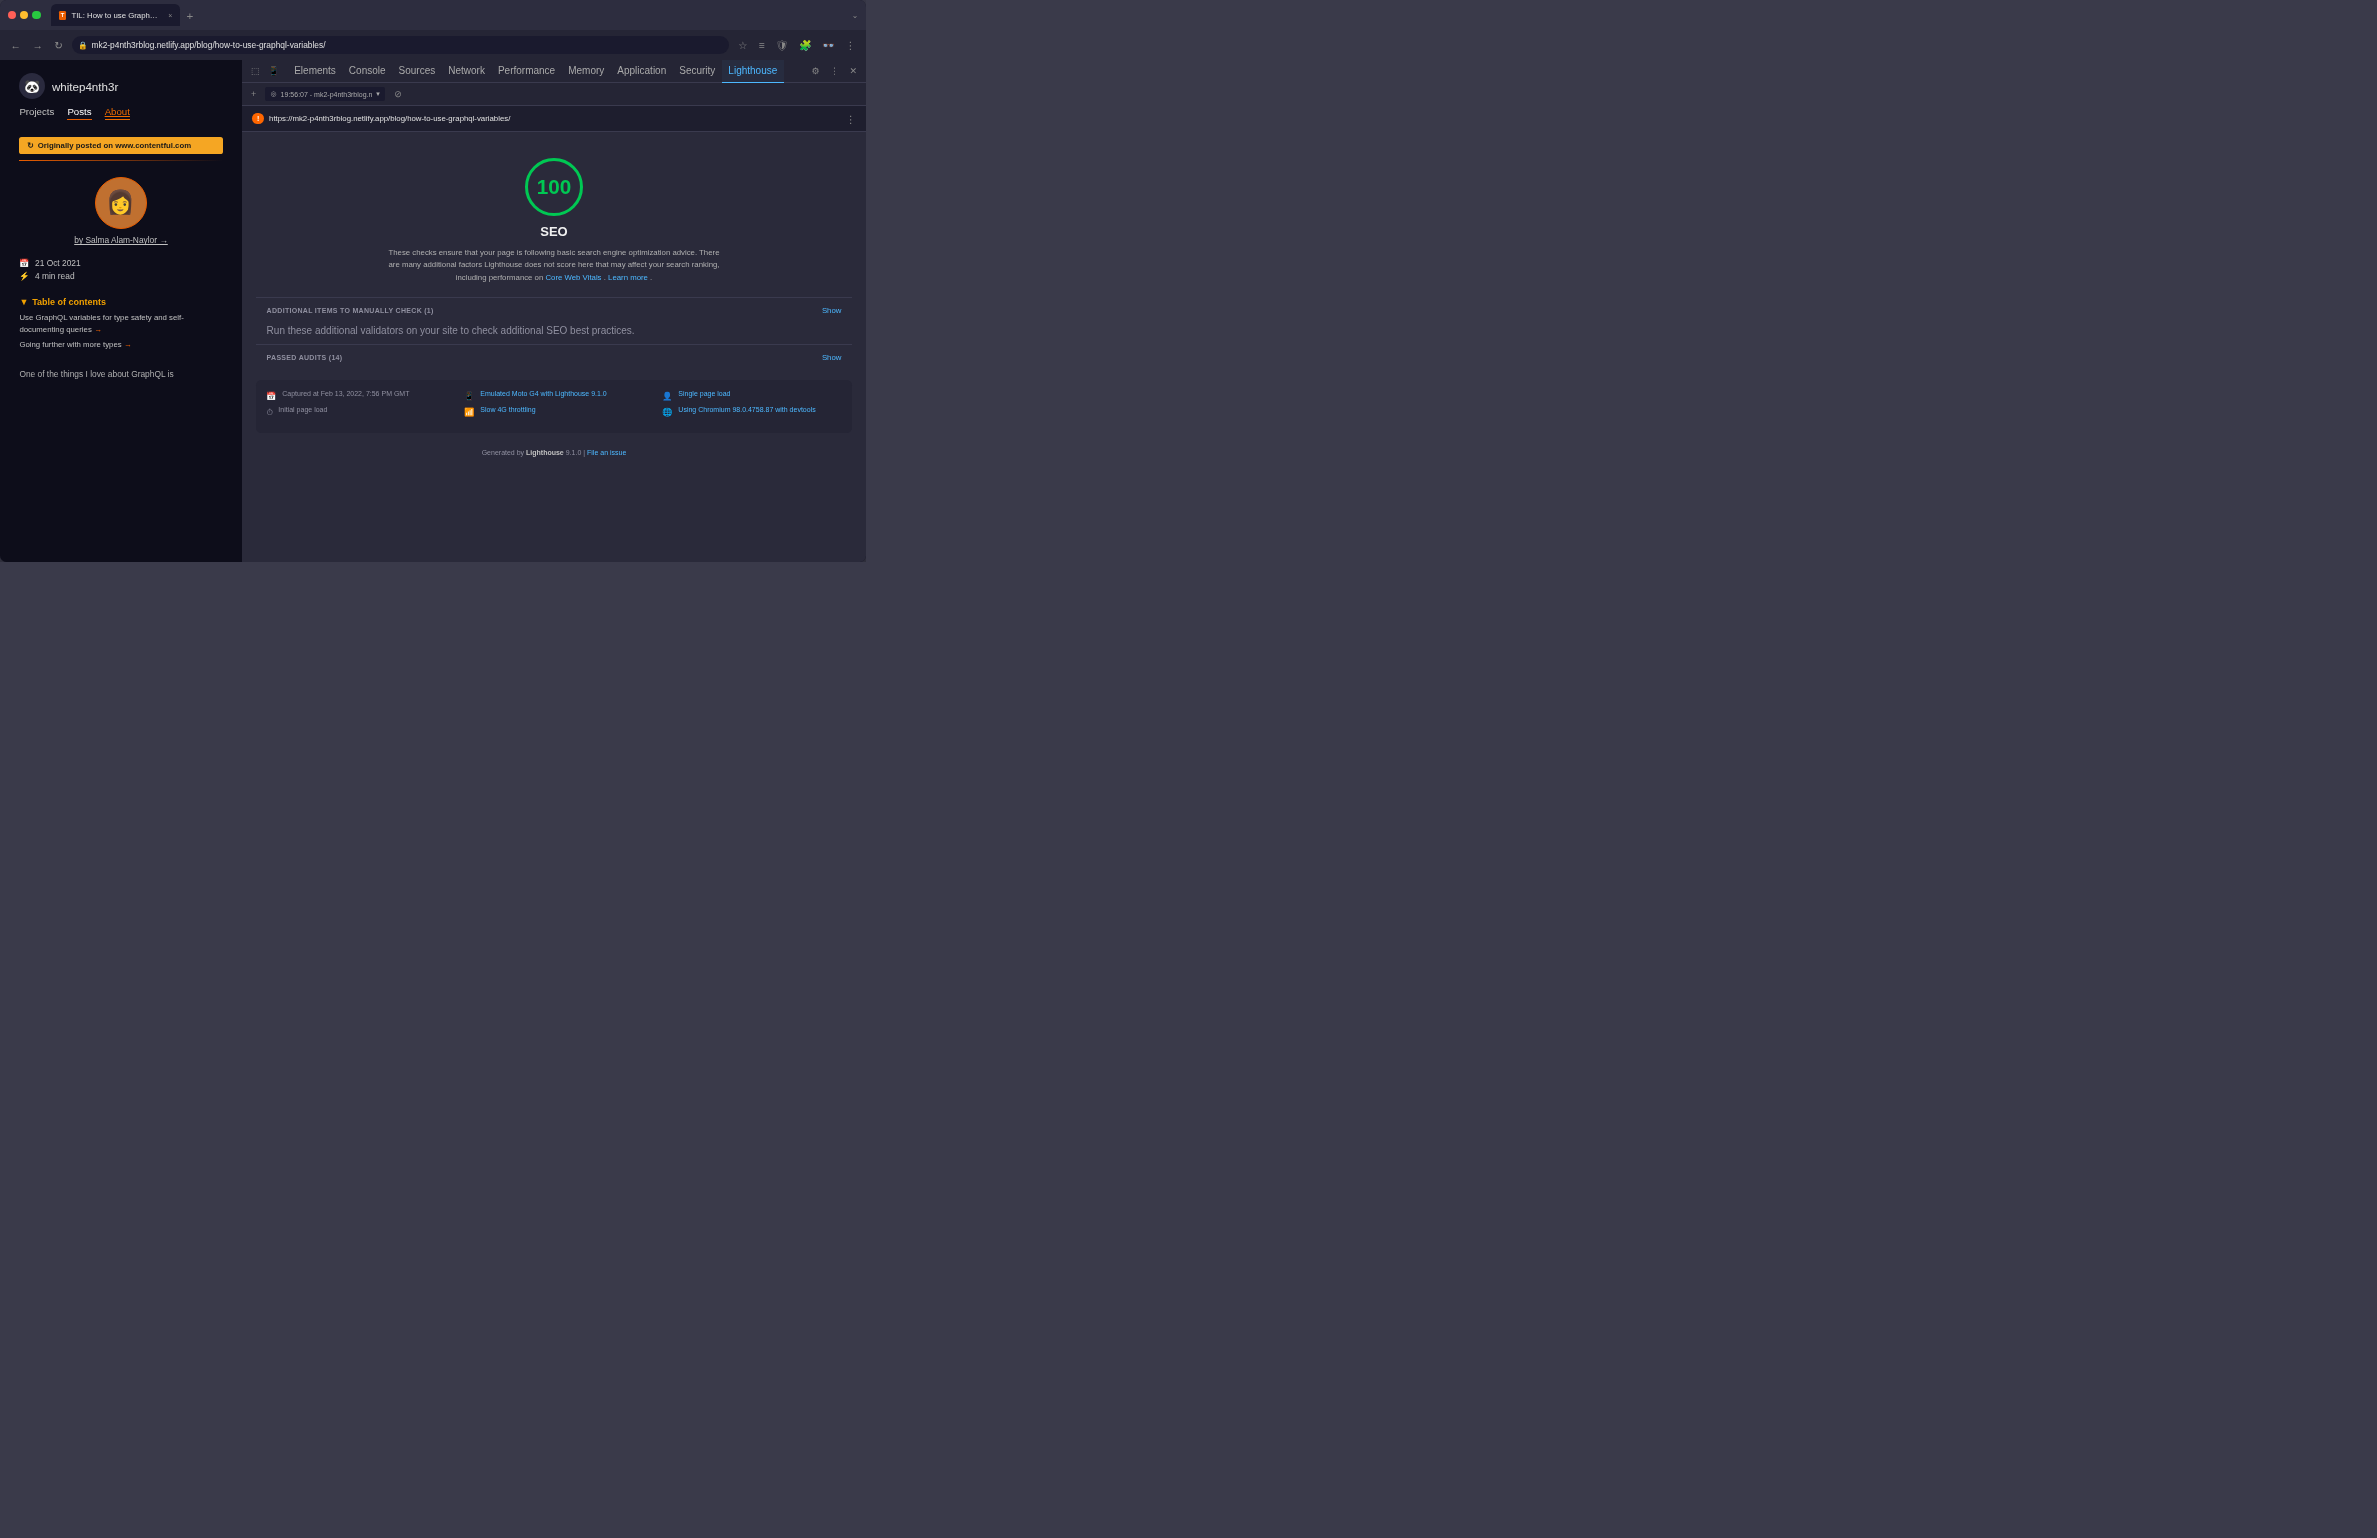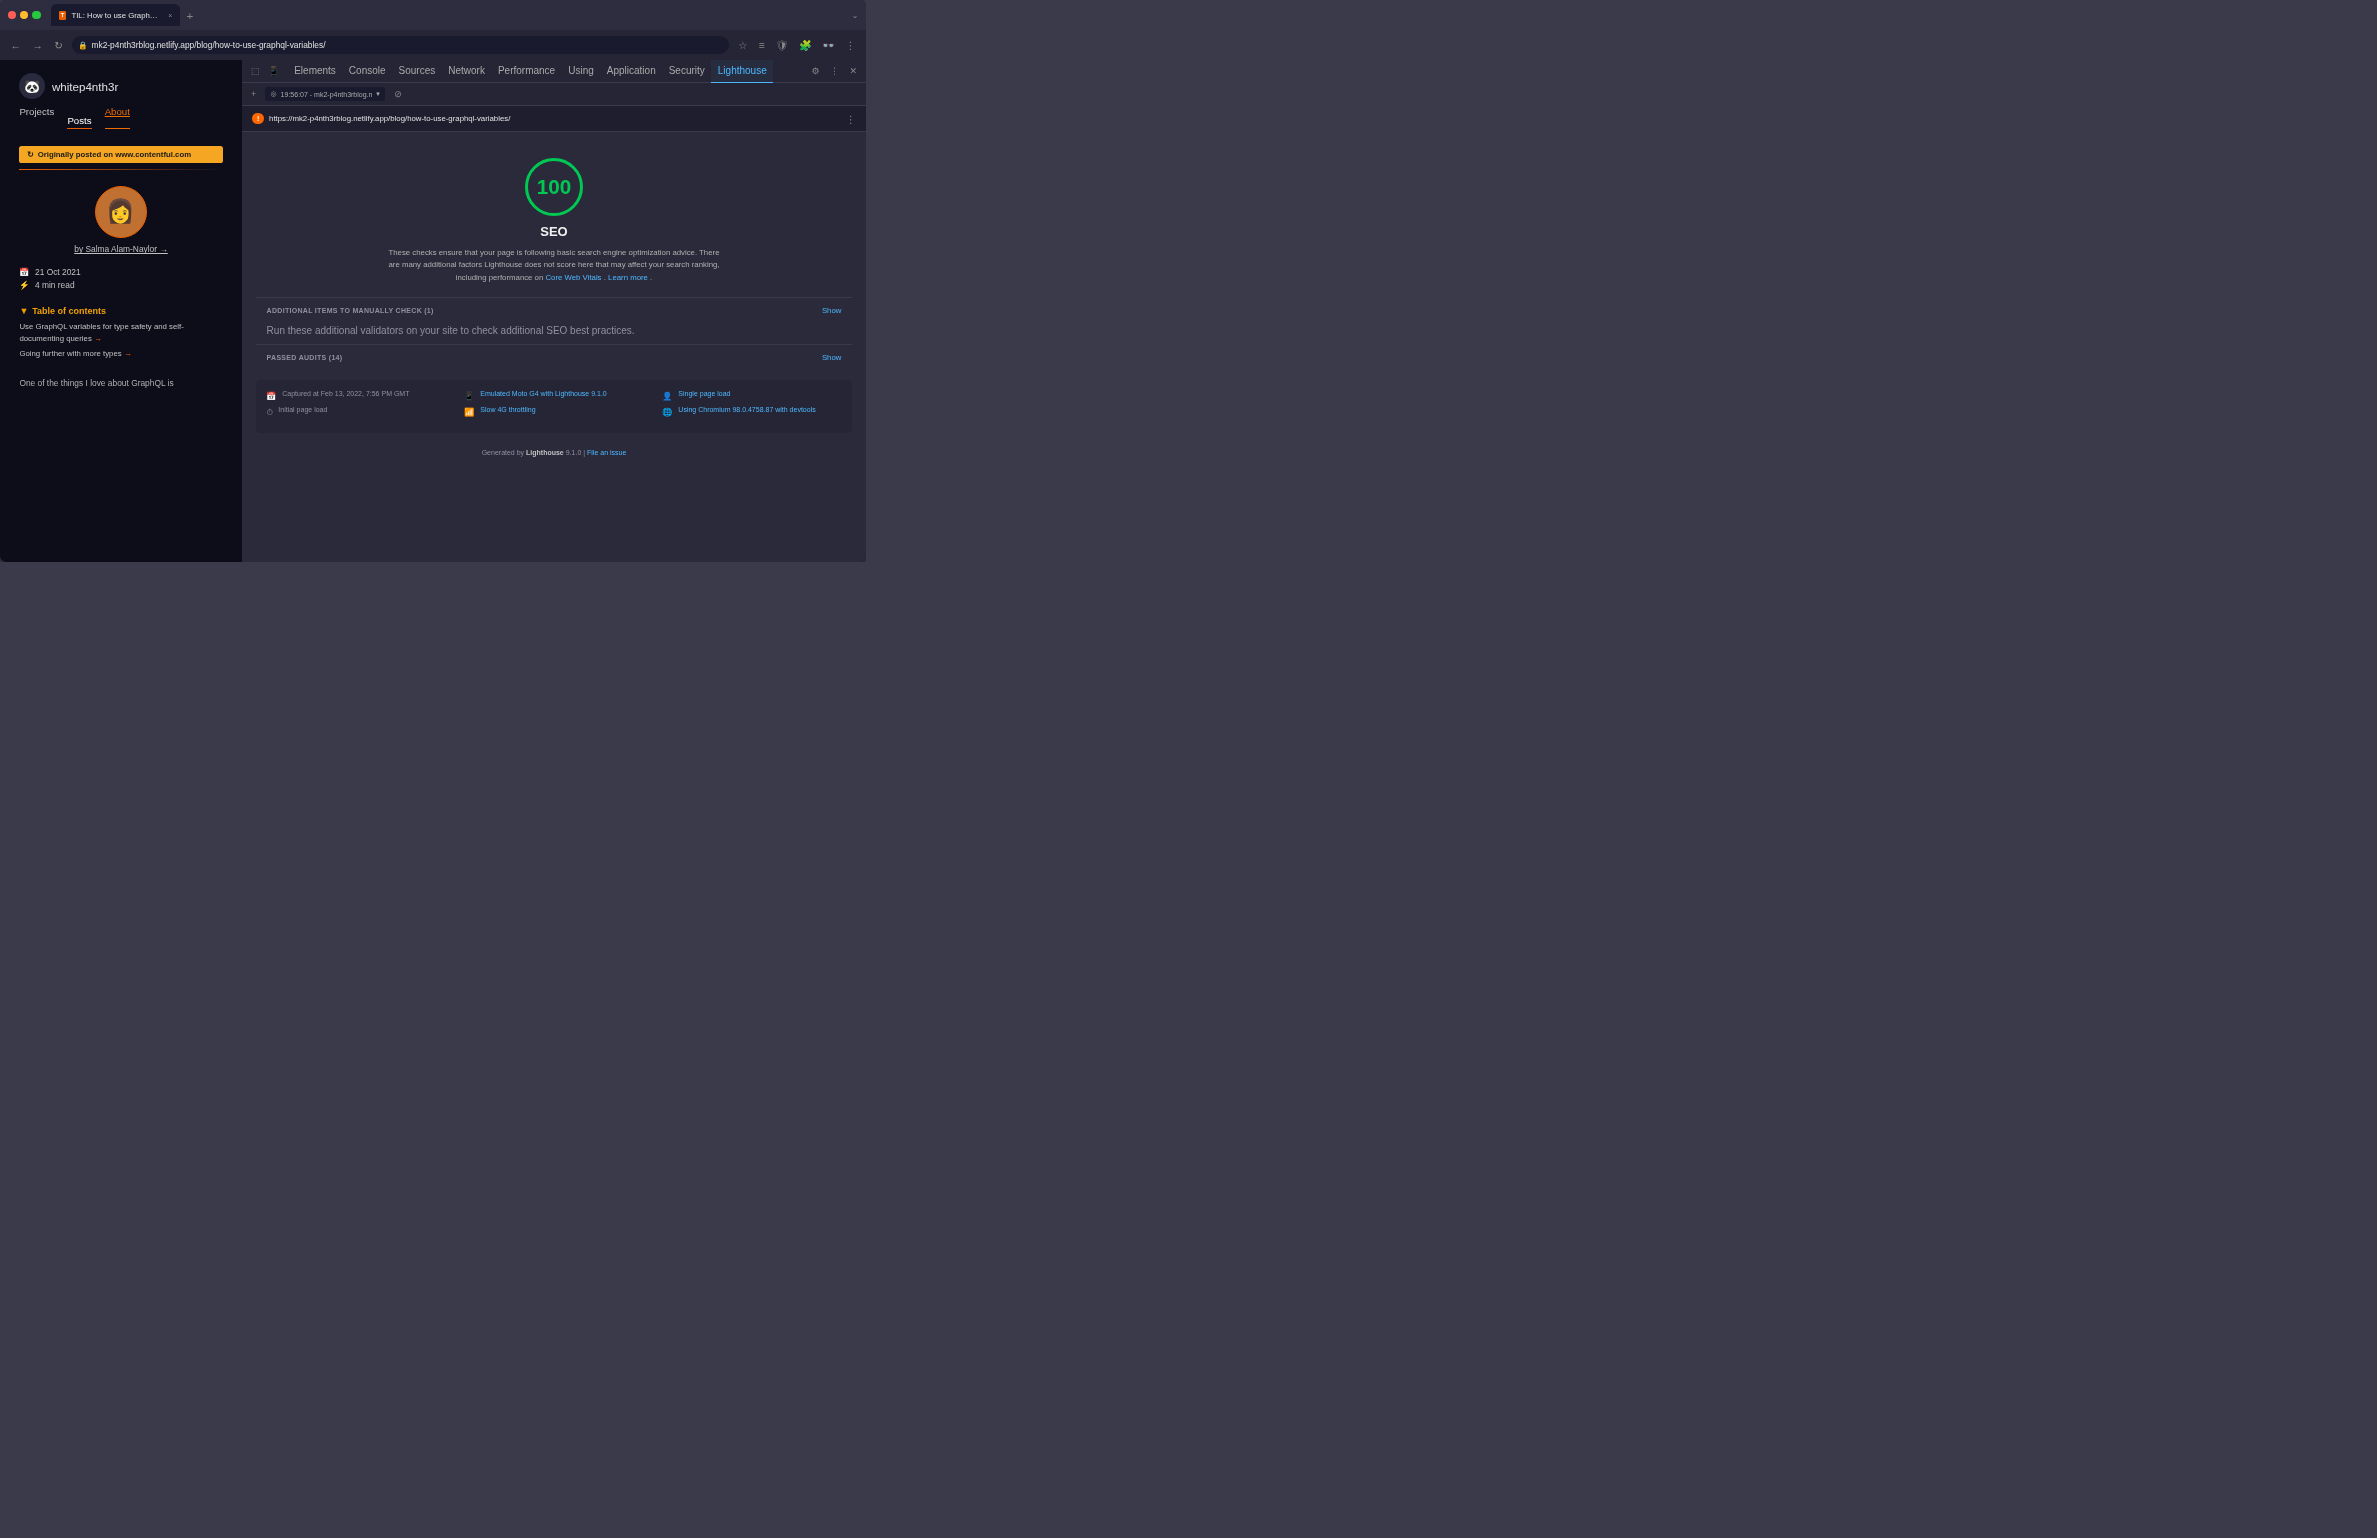--- a/index.html
+++ b/index.html
@@ -218,21 +218,20 @@
       color: #c0c0c0;
       font-size: 9.7px;
       text-decoration: none;
       cursor: pointer;
       padding-bottom: 2.6px;
     }
 
     .nav-item.active {
       color: #fff;
       border-bottom: 1.3px solid #e85d00;
-      margin-top: 9px;
     }
 
     .nav-item.about-link {
       color: #ef6c00;
       border-bottom: 1.3px solid #ef6c00;
       text-decoration: underline;
     }
 
     .originally-posted {
       margin: 6.5px 19.4px;
@@ -705,21 +704,21 @@
 
       <div class="devtools-toolbar">
         <button class="dt-icon-btn">⬚</button>
         <button class="dt-icon-btn">📱</button>
         <div class="devtools-tabs">
           <div class="dt-tab">Elements</div>
           <div class="dt-tab">Console</div>
           <div class="dt-tab">Sources</div>
           <div class="dt-tab">Network</div>
           <div class="dt-tab">Performance</div>
-          <div class="dt-tab">Using</div>
+          <div class="dt-tab">Memory</div>
           <div class="dt-tab">Application</div>
           <div class="dt-tab">Security</div>
           <div class="dt-tab active">Lighthouse</div>
         </div>
         <div class="dt-tab-settings" style="margin-left:auto;display:flex;gap:2.6px;">
           <button class="dt-icon-btn">⚙</button>
           <button class="dt-icon-btn">⋮</button>
           <button class="dt-icon-btn">✕</button>
         </div>
       </div>

